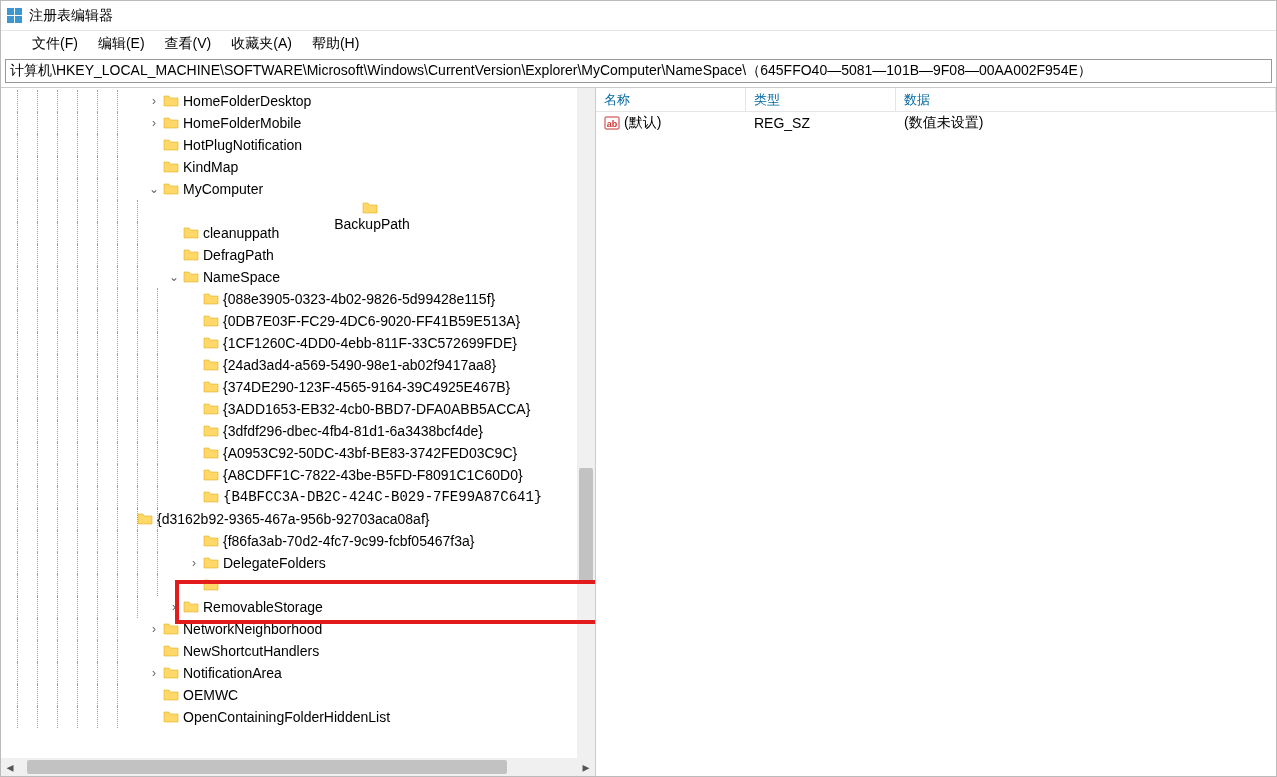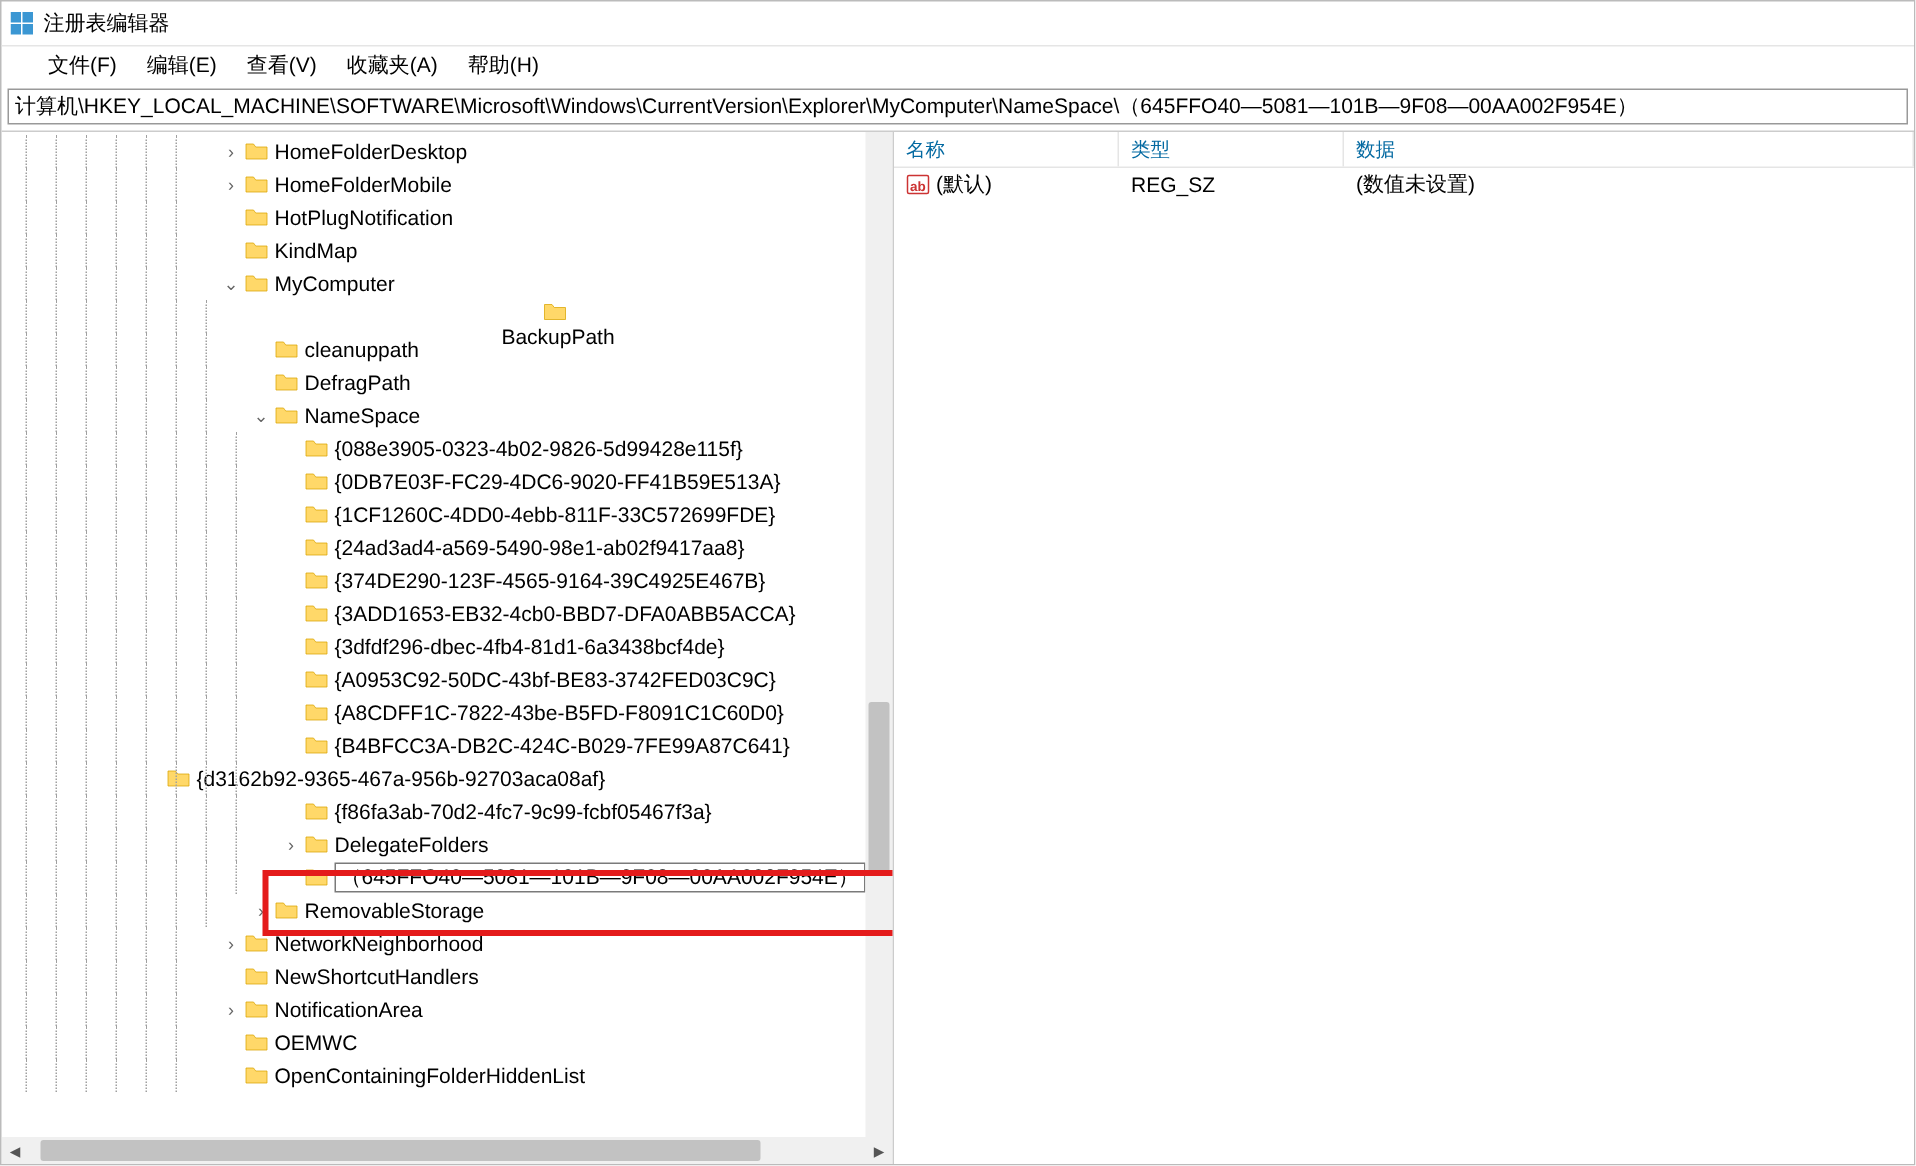--- a/index.html
+++ b/index.html
@@ -358,38 +358,38 @@
                 <span style="left: 116px;"></span>
                 <span style="left: 136px;"></span>
                 <span style="left: 156px;"></span>
               </div>
               <span class="expander"></span>
               <svg class="folder" viewBox="0 0 16 16">
                 <path d="M1 3h5l1.5 2H15v8H1z" fill="#ffd869" stroke="#d9a400" stroke-width="0.5"></path>
               </svg>
               <span class="label">{A8CDFF1C-7822-43be-B5FD-F8091C1C60D0}</span>
             </div>
-            <div class="row" style="padding-left: 186px;">
+            <div class="row" style="padding-left: 186px; font-family: Liberation Mono, monospace;">
               <div class="guides">
                 <span style="left: 16px;"></span>
                 <span style="left: 36px;"></span>
                 <span style="left: 56px;"></span>
                 <span style="left: 76px;"></span>
                 <span style="left: 96px;"></span>
                 <span style="left: 116px;"></span>
                 <span style="left: 136px;"></span>
                 <span style="left: 156px;"></span>
               </div>
               <span class="expander"></span>
               <svg class="folder" viewBox="0 0 16 16">
                 <path d="M1 3h5l1.5 2H15v8H1z" fill="#ffd869" stroke="#d9a400" stroke-width="0.5"></path>
               </svg>
               <span class="label">{B4BFCC3A-DB2C-424C-B029-7FE99A87C641}</span>
             </div>
-            <div class="row" style="padding-left: 94px;">
+            <div class="row" style="padding-left: 120px;">
               <div class="guides">
                 <span style="left: 16px;"></span>
                 <span style="left: 36px;"></span>
                 <span style="left: 56px;"></span>
                 <span style="left: 76px;"></span>
                 <span style="left: 96px;"></span>
                 <span style="left: 116px;"></span>
                 <span style="left: 136px;"></span>
                 <span style="left: 156px;"></span>
               </div>
@@ -441,21 +441,20 @@
                 <span style="left: 76px;"></span>
                 <span style="left: 96px;"></span>
                 <span style="left: 116px;"></span>
                 <span style="left: 136px;"></span>
                 <span style="left: 156px;"></span>
               </div>
               <span class="expander"></span>
               <svg class="folder" viewBox="0 0 16 16">
                 <path d="M1 3h5l1.5 2H15v8H1z" fill="#ffd869" stroke="#d9a400" stroke-width="0.5"></path>
               </svg>
-              <input class="edit-input" value="（645FFO40—5081—101B—9F08—00AA002F954E）" style="">
             </div>
             <div class="row" style="padding-left: 166px;">
               <div class="guides">
                 <span style="left: 16px;"></span>
                 <span style="left: 36px;"></span>
                 <span style="left: 56px;"></span>
                 <span style="left: 76px;"></span>
                 <span style="left: 96px;"></span>
                 <span style="left: 116px;"></span>
                 <span style="left: 136px;"></span>

